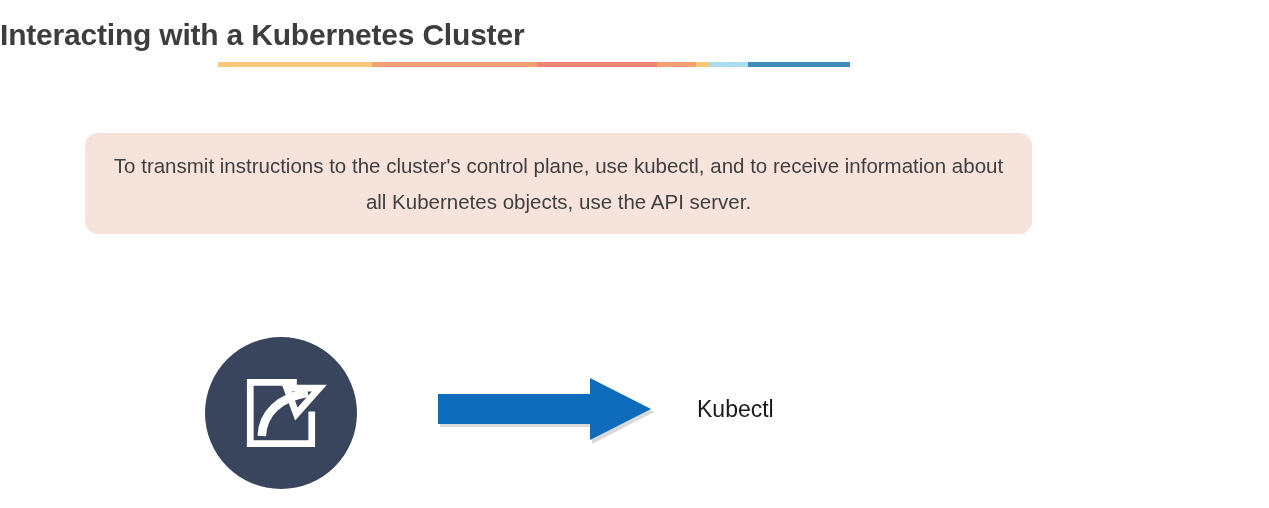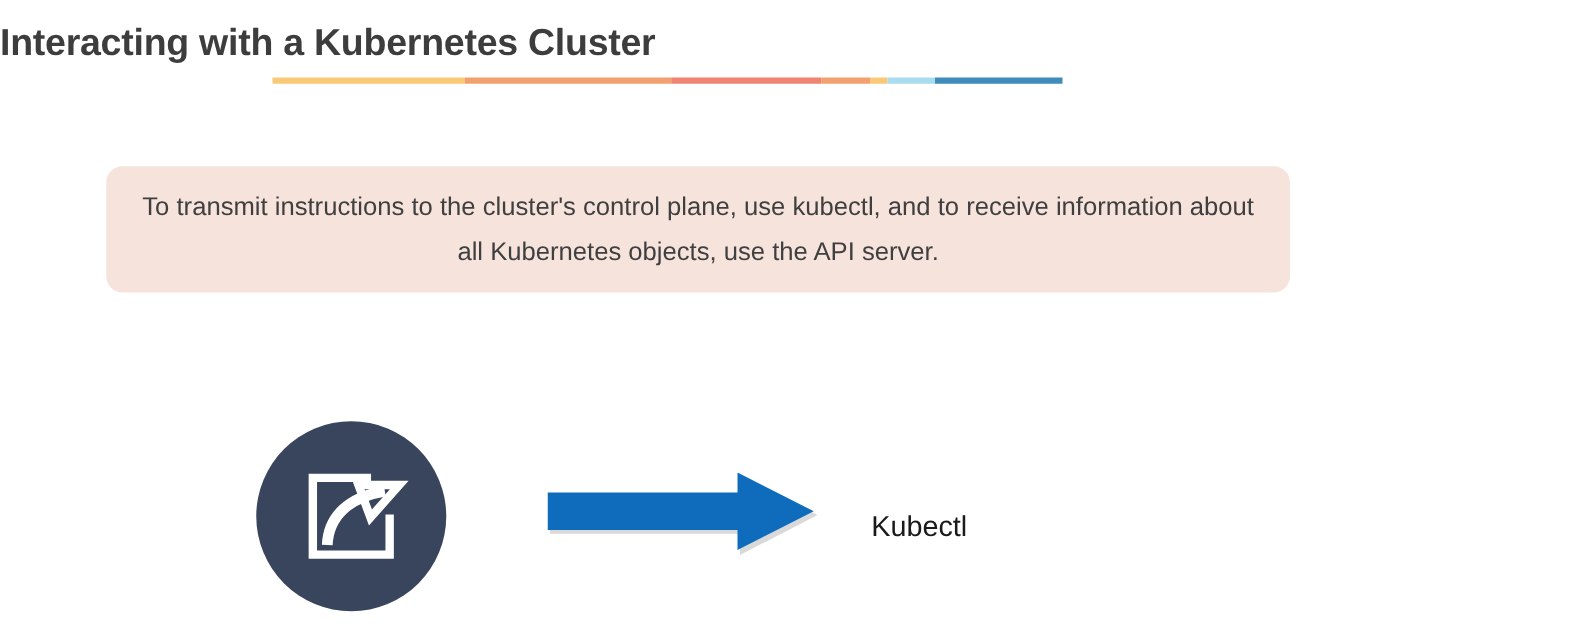--- a/index.html
+++ b/index.html
@@ -97,21 +97,20 @@
   
   .flow-label {
     position: absolute;
     left: 697px;
     top: 396px;
     font-family: "Liberation Sans", sans-serif;
     font-size: 23px;
     font-weight: normal;
     color: #1a1a1a;
     white-space: nowrap;
-    margin-top: 12px;
   }
 </style>
 </head>
 <body style="background: rgb(255, 255, 255);">
 
 <div class="slide-title" style="color: rgb(61, 61, 61);">Interacting with a Kubernetes Cluster</div>
 
 <div class="title-rule">
   <div class="seg" style="background: rgb(249, 201, 120); width: 154px;"></div>
   <div class="seg" style="background: rgb(243, 160, 112); width: 165px;"></div>

